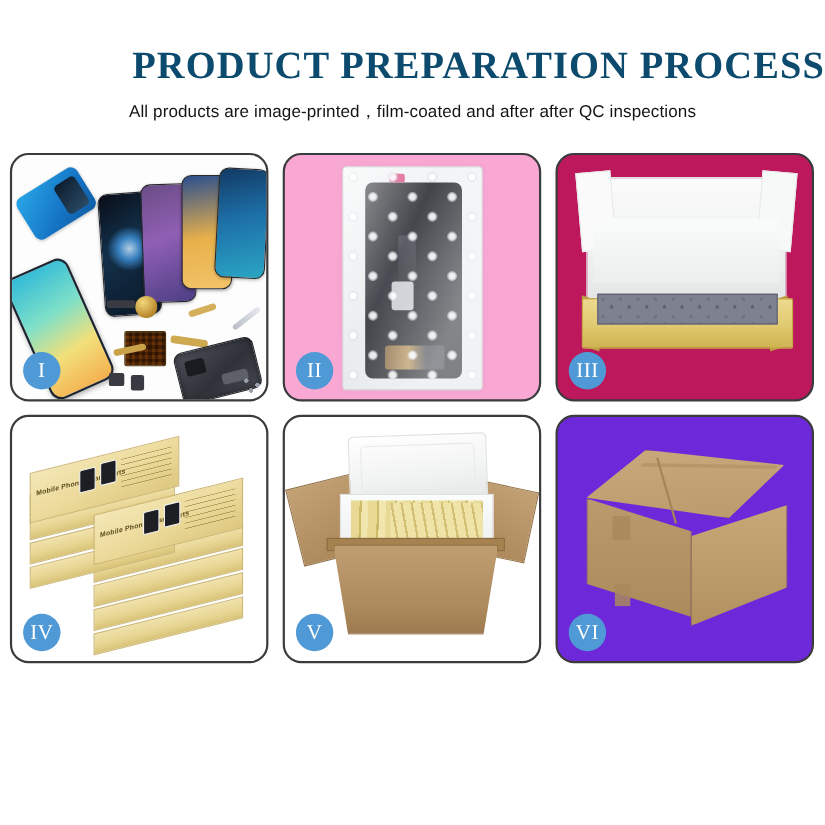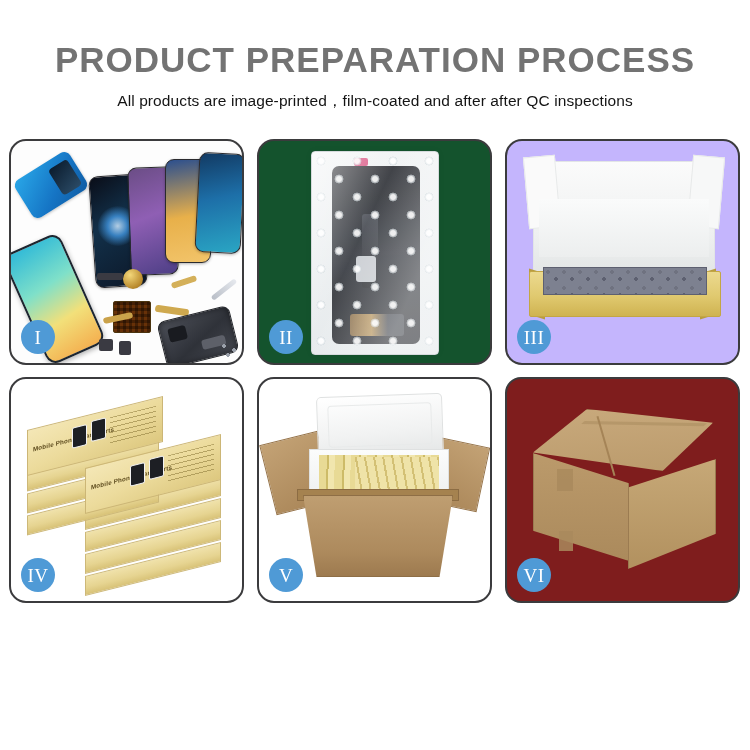--- a/index.html
+++ b/index.html
@@ -7,24 +7,25 @@
     width: 750px; height: 750px;
     background: #ffffff;
     font-family: "Liberation Sans", sans-serif;
     overflow: hidden;
   }
   .page { position: relative; width: 750px; height: 750px; background: #fff; }
 
   
   .header { position: absolute; left: 0; top: 0; width: 750px; text-align: center; }
   .title {
-    font-family: Liberation Sans, sans-serif;
-    font-size: 35px; font-weight: 700; color: #737373;
+    font-family: Liberation Serif, serif;
+    font-size: 35px; font-weight: 700; color: #0c4a6e;
     letter-spacing: 1.0px; line-height: 1; margin-top: 42px;
     white-space: nowrap;
+    text-align: right;
   }
   .subtitle {
     font-family: "Liberation Sans", sans-serif;
     font-size: 15.5px; font-weight: 400; color: #141414;
     letter-spacing: .1px; margin-top: 14px; white-space: nowrap;
   }
 
   
   .grid { position: absolute; left: 9px; top: 139px; width: 732px; }
   .row { display: flex; gap: 13px; margin-bottom: 12px; }
@@ -104,21 +105,21 @@
   .backcase::before{content:"";position:absolute;left:8px;top:8px;width:18px;height:14px;border-radius:3px;background:#191b20;}
   .backcase::after{content:"";position:absolute;right:10px;bottom:9px;width:24px;height:10px;border-radius:3px;background:#5d6069;}
   .screws{position:absolute;right:2px;bottom:4px;width:22px;height:16px;
     background:
       radial-gradient(circle 2px at 3px 3px,#9aa0aa 99%,transparent),
       radial-gradient(circle 2px at 13px 7px,#9aa0aa 99%,transparent),
       radial-gradient(circle 2px at 7px 12px,#9aa0aa 99%,transparent);}
   .tool{position:absolute;right:6px;top:20px;width:30px;height:5px;background:linear-gradient(90deg,#b9bec7,#e6e9ee);border-radius:3px;transform:rotate(-38deg);}
 
   
-  .p2 { background: #14532d; }
+  .p2 { background: #f9a8d4; }
   .bubblebag {
     position: absolute; left: 52px; top: 10px; width: 128px; height: 204px;
     background: linear-gradient(180deg,#f2f4f5 0%,#e7ebed 100%);
     border: 1px solid #d6dadd; border-radius: 4px;
     box-shadow: 0 0 6px rgba(0,0,0,.06);
     overflow: hidden;
   }
   .lcd {
     position: absolute; left: 20px; top: 14px; width: 88px; height: 178px;
     background: linear-gradient(170deg,#1a1c22 0%,#25282f 50%,#15171c 100%);
@@ -134,21 +135,21 @@
     position: absolute; inset: 0;
     background-image:
       radial-gradient(circle 6px at 9px 9px, rgba(255,255,255,.95) 40%, rgba(200,210,216,.55) 72%, rgba(255,255,255,0) 78%),
       radial-gradient(circle 6px at 27px 27px, rgba(255,255,255,.95) 40%, rgba(200,210,216,.55) 72%, rgba(255,255,255,0) 78%);
     background-size: 36px 36px, 36px 36px;
     opacity: .95;
   }
   .bagsheen{position:absolute;inset:0;background:linear-gradient(115deg,rgba(255,255,255,.55) 0%,rgba(255,255,255,0) 40%,rgba(255,255,255,.35) 75%);}
 
   
-  .p3 { background: #c4b5fd; }
+  .p3 { background: #be185d; }
   .box3-lid {
     position: absolute; left: 26px; top: 20px; width: 182px; height: 116px;
     background: linear-gradient(180deg,#fbfbfb 0%,#eef0f0 65%,#e2e5e5 100%);
     border: 1px solid #e2e5e6; border-radius: 2px;
   }
   .box3-lid::before{content:"";position:absolute;left:-8px;top:-6px;width:30px;height:70px;background:#fafafa;
     border:1px solid #e7e9e9;transform:rotate(-5deg);}
   .box3-lid::after{content:"";position:absolute;right:-8px;top:-6px;width:30px;height:70px;background:#f7f8f8;
     border:1px solid #e7e9e9;transform:rotate(5deg);}
   .foam3 {
@@ -224,21 +225,21 @@
     background:linear-gradient(175deg,#ffffff 0%,#f1f2f2 60%,#e4e6e6 100%);border:1px solid #dfe1e1;transform:rotate(-2deg);}
   .c5-foamlid::after{content:"";position:absolute;left:10px;top:8px;right:10px;bottom:10px;border:1px solid #e8eaea;border-radius:4px;}
   .c5-foambox{position:absolute;left:50px;top:70px;width:140px;height:58px;
     background:linear-gradient(180deg,#fbfcfc,#eceeee);border:1px solid #dfe1e1;}
   .c5-content{position:absolute;left:60px;top:76px;width:120px;height:44px;overflow:hidden;
     background:repeating-linear-gradient(92deg,#e8da95 0 8px,#cdbb68 8px 10px,#f1e6ae 10px 16px);}
   .c5-content2{position:absolute;left:96px;top:78px;width:84px;height:42px;
     background:repeating-linear-gradient(80deg,#efe3a8 0 7px,#d3c074 7px 9px);}
 
   
-  .p6 { background: #7f1d1d; border-radius: 16px; }
+  .p6 { background: #6d28d9; }
   .c6-top{position:absolute;left:26px;top:30px;width:180px;height:62px;
     background:linear-gradient(175deg,#c8a97c 0%,#bb9b6c 100%);
     border:1px solid #a4845a;
     clip-path: polygon(30% 0,100% 22%,72% 100%,0 70%);}
   .c6-front{position:absolute;left:26px;top:74px;width:96px;height:108px;
     background:linear-gradient(180deg,#bb9a6b 0%,#ab8a5c 100%);border:1px solid #9b7b51;
     clip-path: polygon(0 0,100% 28%,100% 100%,0 72%);}
   .c6-side{position:absolute;left:121px;top:80px;width:88px;height:110px;
     background:linear-gradient(180deg,#c6a877 0%,#b2915f 100%);border:1px solid #9b7b51;
     clip-path: polygon(0 26%,100% 0,100% 68%,0 100%);}

